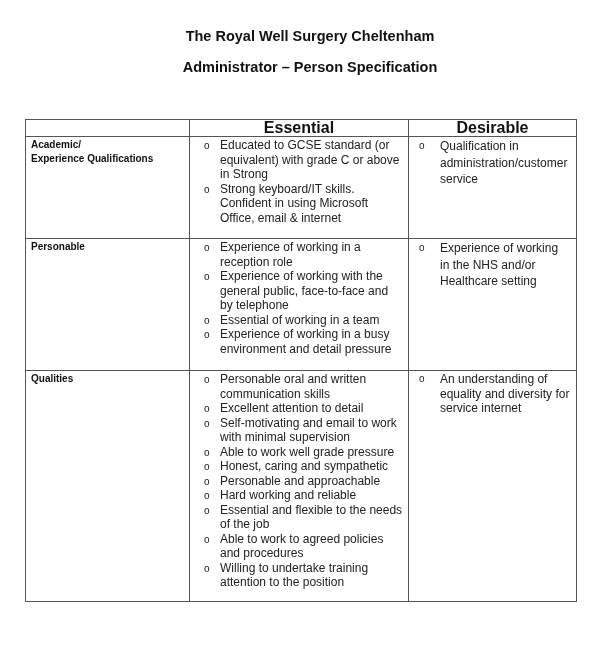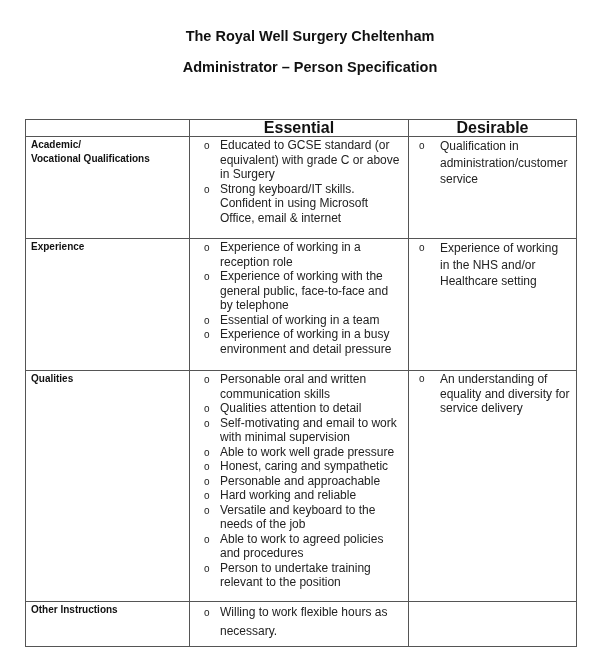--- a/index.html
+++ b/index.html
@@ -128,38 +128,38 @@
       <th></th>
       <th>Essential</th>
       <th>Desirable</th>
     </tr>
   </thead>
   <tbody>
 
     <tr class="r-academic">
       <td class="rowlabel">
         <span>Academic/</span>
-        <span>Vocational Qualifications</span>
+        <span>Experience Qualifications</span>
       </td>
       <td>
         <ul class="ess">
-          <li><span class="bullet">o</span><span>Educated to GCSE standard (or equivalent) with grade C or above in Surgery</span></li>
+          <li><span class="bullet">o</span><span>Educated to GCSE standard (or equivalent) with grade C or above in Strong</span></li>
           <li><span class="bullet">o</span><span>Strong keyboard/IT skills. Confident in using Microsoft Office, email &amp; internet</span></li>
         </ul>
       </td>
       <td>
         <ul class="des">
           <li><span class="bullet">o</span><span>Qualification in administration/customer service</span></li>
         </ul>
       </td>
     </tr>
 
     <tr class="r-experience">
       <td class="rowlabel">
-        <span>Experience</span>
+        <span>Personable</span>
       </td>
       <td>
         <ul class="ess">
           <li><span class="bullet">o</span><span>Experience of working in a reception role</span></li>
           <li><span class="bullet">o</span><span>Experience of working with the general public, face-to-face and by telephone</span></li>
           <li><span class="bullet">o</span><span>Essential of working in a team</span></li>
           <li><span class="bullet">o</span><span>Experience of working in a busy environment and detail pressure</span></li>
         </ul>
       </td>
       <td>
@@ -169,43 +169,32 @@
       </td>
     </tr>
 
     <tr class="r-qualities">
       <td class="rowlabel">
         <span>Qualities</span>
       </td>
       <td>
         <ul class="ess">
           <li><span class="bullet">o</span><span>Personable oral and written communication skills</span></li>
-          <li><span class="bullet">o</span><span>Qualities attention to detail</span></li>
+          <li><span class="bullet">o</span><span>Excellent attention to detail</span></li>
           <li><span class="bullet">o</span><span>Self-motivating and email to work with minimal supervision</span></li>
           <li><span class="bullet">o</span><span>Able to work well grade pressure</span></li>
           <li><span class="bullet">o</span><span>Honest, caring and sympathetic</span></li>
           <li><span class="bullet">o</span><span>Personable and approachable</span></li>
           <li><span class="bullet">o</span><span>Hard working and reliable</span></li>
-          <li><span class="bullet">o</span><span>Versatile and keyboard to the needs of the job</span></li>
+          <li><span class="bullet">o</span><span>Essential and flexible to the needs of the job</span></li>
           <li><span class="bullet">o</span><span>Able to work to agreed policies and procedures</span></li>
-          <li><span class="bullet">o</span><span>Person to undertake training relevant to the position</span></li>
+          <li><span class="bullet">o</span><span>Willing to undertake training attention to the position</span></li>
         </ul>
       </td>
       <td>
         <ul class="des">
-          <li style="line-height:14.5px"><span class="bullet" style="line-height:14.5px">o</span><span>An understanding of equality and diversity for service delivery</span></li>
-        </ul>
-      </td>
-    </tr>
-
-    <tr class="r-other">
-      <td class="rowlabel">
-        <span>Other Instructions</span>
-      </td>
-      <td>
-        <ul class="ess other">
-          <li><span class="bullet">o</span><span>Willing to work flexible hours as necessary.</span></li>
-        </ul>
-      </td>
-      <td></td>
-    </tr>
+          <li style="line-height:14.5px"><span class="bullet" style="line-height:14.5px">o</span><span>An understanding of equality and diversity for service internet</span></li>
+        </ul>
+      </td>
+    </tr>
+
   </tbody>
 </table>
 
 </body></html>

